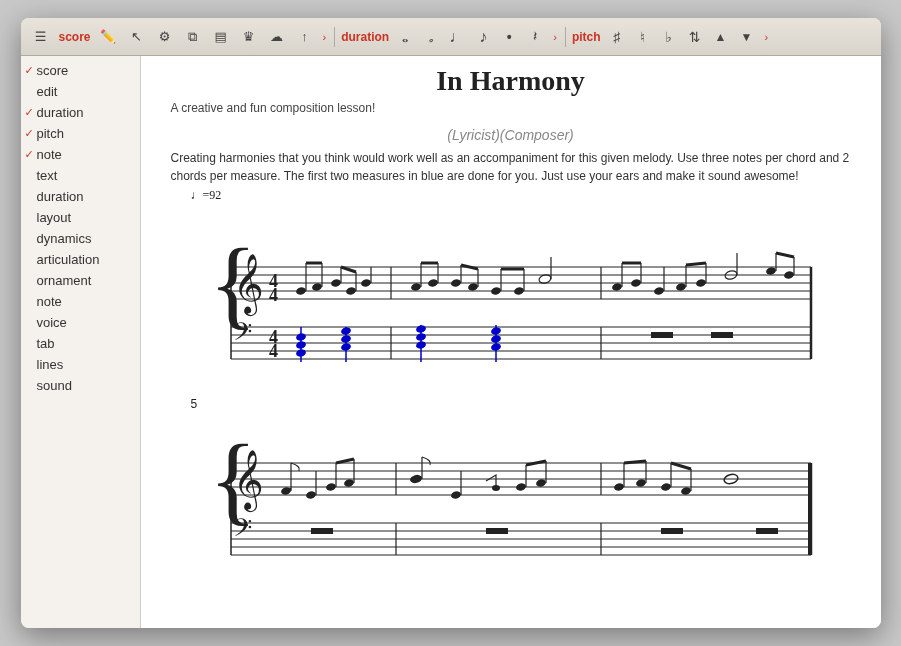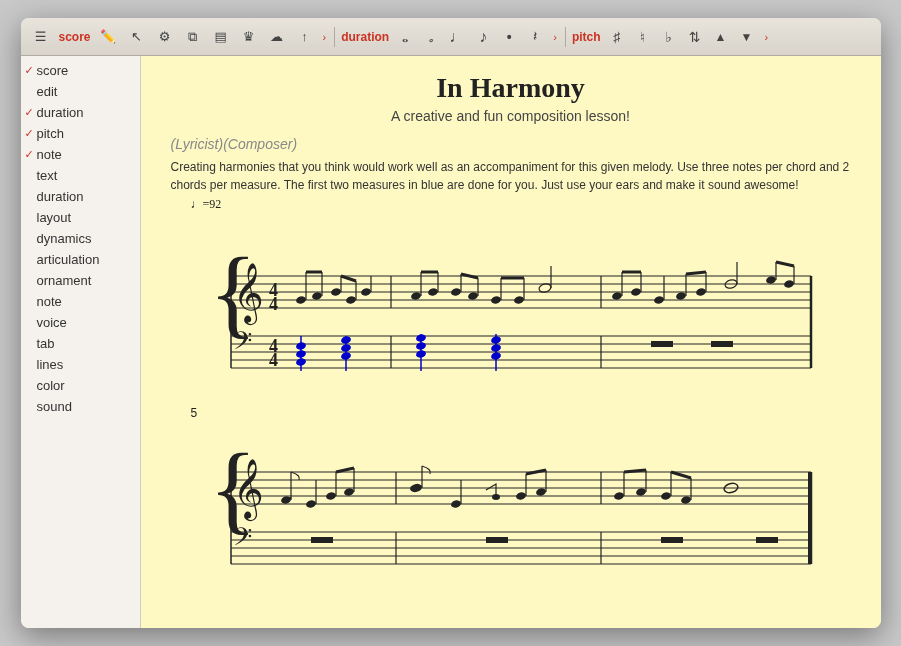--- a/index.html
+++ b/index.html
@@ -111,43 +111,42 @@
     }
 
     .sidebar-item-label {
       font-size: 13px;
     }
 
     
     .score-area {
       flex: 1;
       overflow-y: auto;
-      background: #fef9c3;
-      padding: 16px 30px;
+      background: #ffffff;
+      padding: 9px 30px;
     }
 
     .score-title {
       text-align: center;
       font-size: 28px;
       font-weight: bold;
       color: #222;
       font-family: Georgia, serif;
       margin-bottom: 4px;
     }
 
     .score-subtitle {
-      text-align: center;
-      font-size: 14px;
+      font-size: 12px;
       color: #444;
       margin-bottom: 12px;
     }
 
     .score-credits {
       display: flex;
-      justify-content: flex-start;
+      justify-content: center;
       color: #888;
       font-style: italic;
       font-size: 14px;
       margin-bottom: 6px;
     }
 
     .score-description {
       font-size: 12px;
       color: #333;
       line-height: 1.5;
@@ -257,23 +256,20 @@
       <div class="sidebar-item">
         <span class="sidebar-item-label">voice</span>
       </div>
       <div class="sidebar-item">
         <span class="sidebar-item-label">tab</span>
       </div>
       <div class="sidebar-item">
         <span class="sidebar-item-label">lines</span>
       </div>
       <div class="sidebar-item">
-        <span class="sidebar-item-label">color</span>
-      </div>
-      <div class="sidebar-item">
         <span class="sidebar-item-label">sound</span>
       </div>
     </div>
 
     <div class="score-area">
       <div class="score-title">In Harmony</div>
       <div class="score-subtitle">A creative and fun composition lesson!</div>
       <div class="score-credits">
         <span>(Lyricist)</span>
         <span>(Composer)</span>

